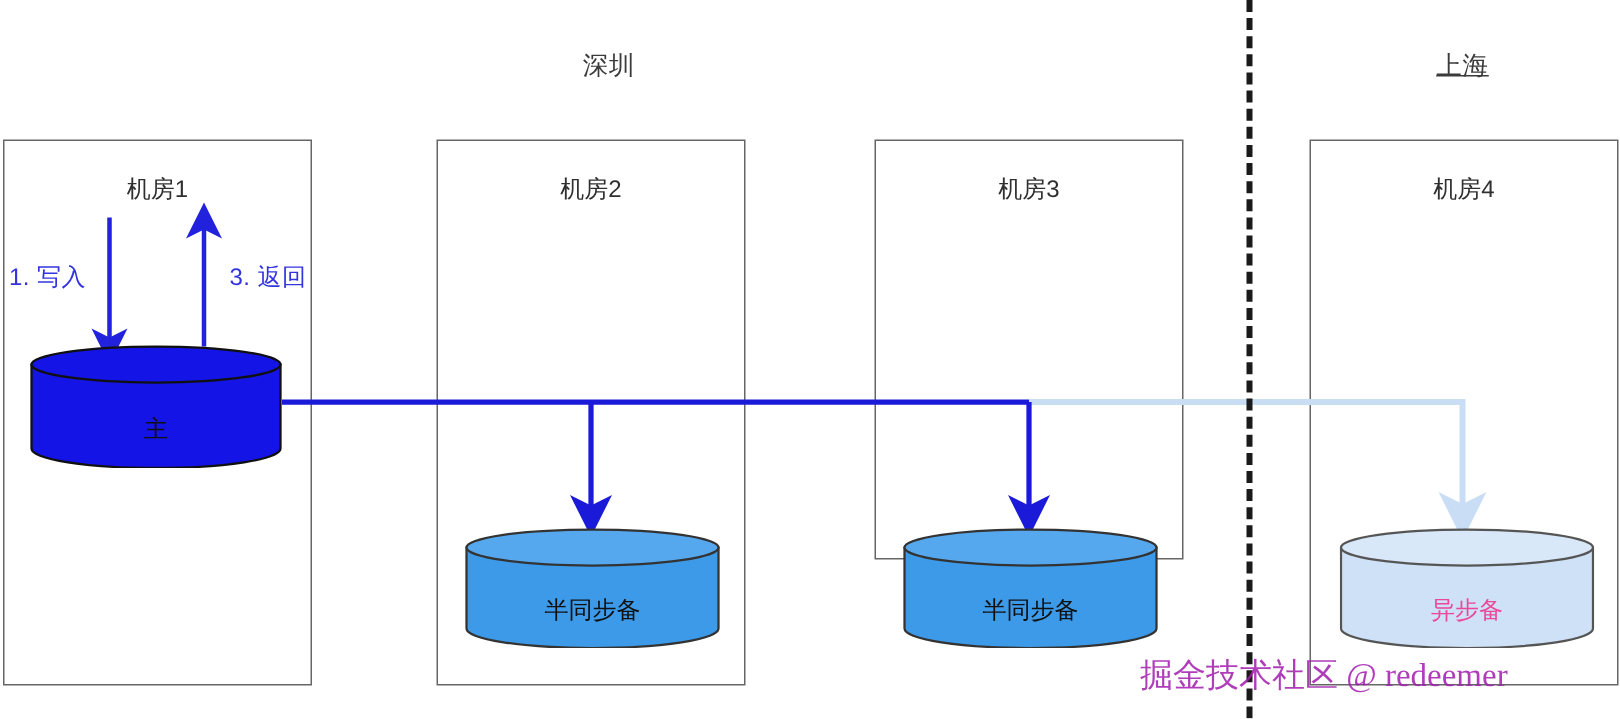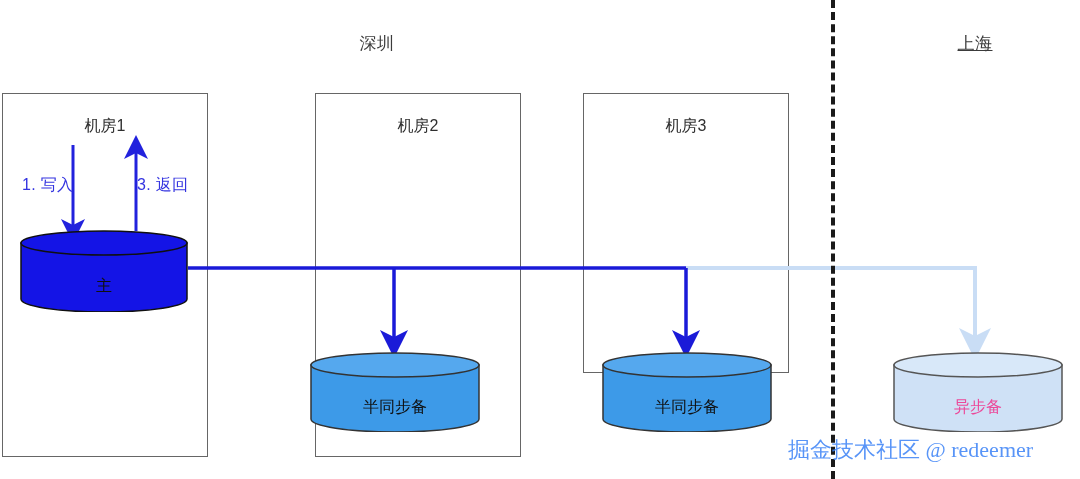--- a/index.html
+++ b/index.html
@@ -81,31 +81,34 @@
     width: 1080px;
     height: 479px;
     pointer-events: none;
   }
 </style>
 </head>
 <body>
 
 <div id="canvas">
 
-  <div class="region-label" id="region-0" style="left: 277px; top: 32px; width: 200px;">深圳</div>
+  <div class="region-label" id="region-0" style="left: 306px; top: 32px; width: 200px;">深圳</div>
   <div class="region-label" id="region-1" style="left: 875px; top: 32px; width: 200px; text-decoration: underline;">上海</div>
 
   <div class="room-box" id="room-0" style="left: 2px; top: 93px; width: 206px; height: 364px;">
     <div class="room-title">机房1</div>
   </div>
-  <div class="room-box" id="room-1" style="left: 291px; top: 93px; width: 206px; height: 364px; margin-left: 24px;">
+  <div class="room-box" id="room-1" style="left: 291px; top: 93px; width: 206px; height: 364px;">
     <div class="room-title">机房2</div>
   </div>
   <div class="room-box" id="room-2" style="left: 583px; top: 93px; width: 206px; height: 280px;">
     <div class="room-title">机房3</div>
+  </div>
+  <div class="room-box" id="room-3" style="left: 873px; top: 93px; width: 206px; height: 364px;">
+    <div class="room-title">机房4</div>
   </div>
 
   <svg class="overlay" id="connectors" viewBox="0 0 1080 479" xmlns="http://www.w3.org/2000/svg">
     <defs>
       <marker id="ah-blue" markerWidth="10" markerHeight="10" refX="5" refY="5" orient="auto">
         <path d="M 1,1 L 9,5 L 1,9 L 3,5 Z" fill="#1a1ad8"></path>
       </marker>
       <marker id="ah-blue2" markerWidth="10" markerHeight="10" refX="5" refY="5" orient="auto">
         <path d="M 1,1 L 9,5 L 1,9 L 3,5 Z" fill="#2222dd"></path>
       </marker>
@@ -149,20 +152,20 @@
   </div>
 
   <div class="cyl" id="node-3" style="left: 893px; top: 352px; width: 170px; height: 80px;">
     <svg width="100%" height="100%" viewBox="0 0 170 80" preserveAspectRatio="none">
       <path class="cyl-body" d="M 1,13 L 1,67 A 84,13 0 0 0 169,67 L 169,13 Z" fill="#cfe1f6" stroke="#555555" stroke-width="1.5"></path>
       <ellipse class="cyl-top" cx="85" cy="13" rx="84" ry="12" fill="#d8e8f9" stroke="#555555" stroke-width="1.5"></ellipse>
     </svg>
     <div class="cyl-label" style="top: 44.8px; color: #ec4899;">异步备</div>
   </div>
 
-  <div class="step-label" id="step-0" style="left: 22px; top: 175px; color: rgb(51, 51, 224);">1. 写入</div>
-  <div class="step-label" id="step-1" style="left: 137px; top: 175px; color: rgb(51, 51, 224);">3. 返回</div>
+  <div class="step-label" id="step-0" style="left: 6px; top: 175px; color: rgb(51, 51, 224);">1. 写入</div>
+  <div class="step-label" id="step-1" style="left: 137px; top: 175px; color: rgb(51, 51, 224); padding-left: 16px;">3. 返回</div>
 
   <div class="divider" id="divider" style="left: 831px; border-left-color: rgb(26, 26, 26);"></div>
 
-  <div class="watermark" id="watermark" style="left: 760px; top: 435px; color: #3b82f6; margin-left: 28px;">掘金技术社区 @ redeemer</div>
+  <div class="watermark" id="watermark" style="left: 760px; top: 435px; color: #a21caf;">掘金技术社区 @ redeemer</div>
 
 </div>
 
 </body></html>

